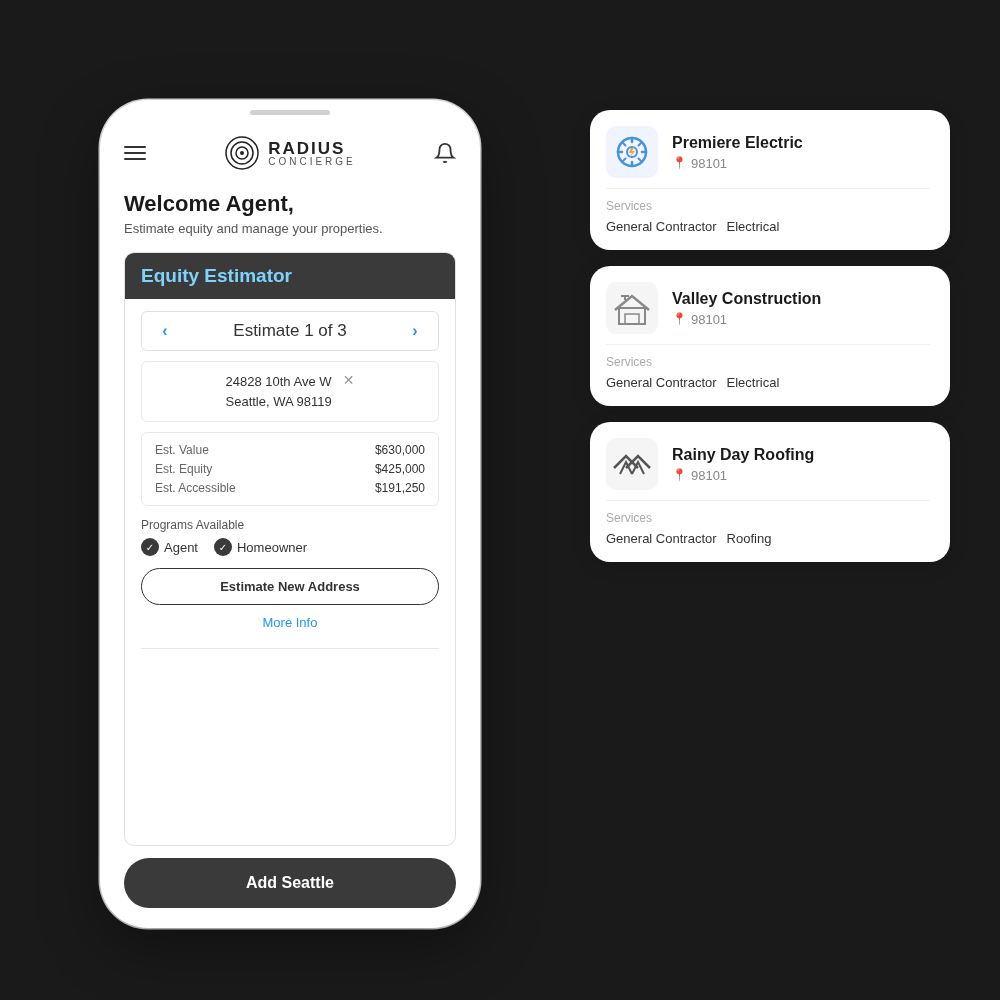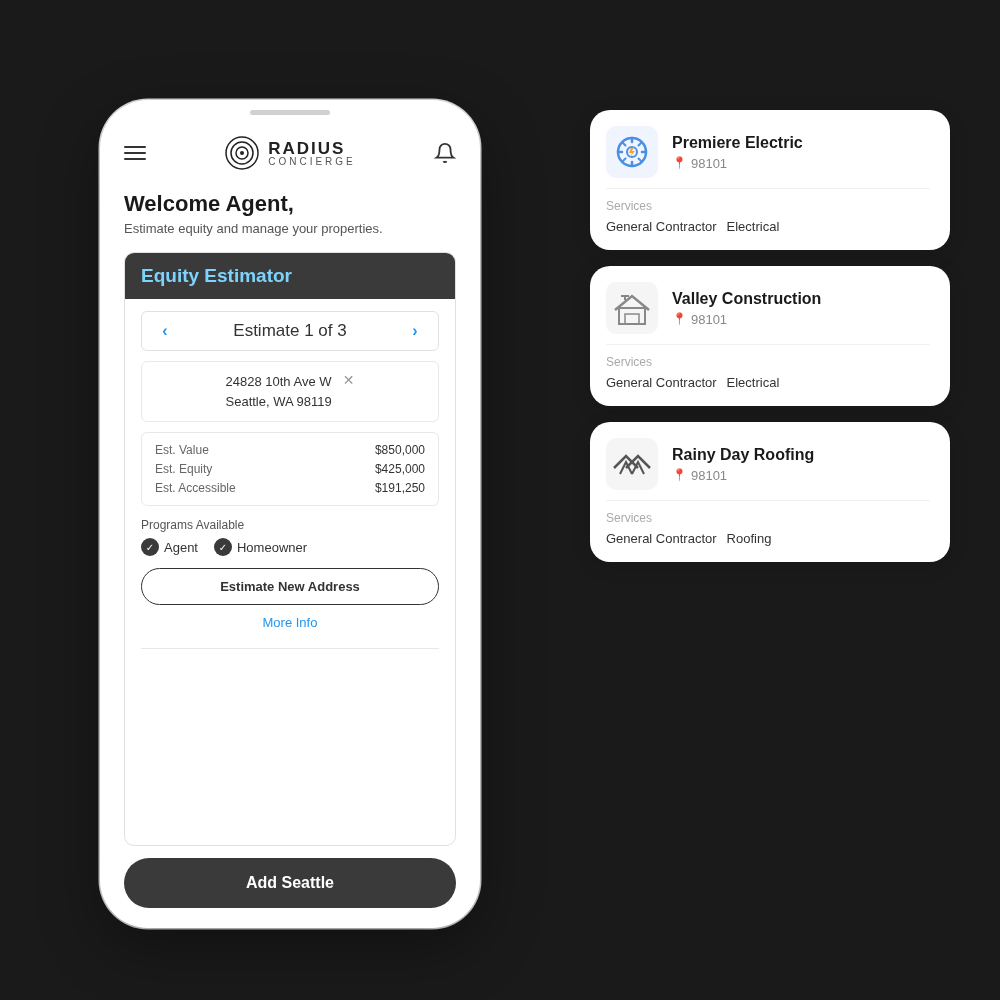--- a/index.html
+++ b/index.html
@@ -499,21 +499,21 @@
               <div class="address-text">
                 <span>24828 10th Ave W</span><br>
                 <span>Seattle, WA 98119</span>
               </div>
               <span class="close-x">✕</span>
             </div>
 
             <div class="values-section">
               <div class="value-row">
                 <span class="value-label">Est. Value</span>
-                <span class="value-amount">$850,000</span>
+                <span class="value-amount">$630,000</span>
               </div>
               <div class="value-row">
                 <span class="value-label">Est. Equity</span>
                 <span class="value-amount">$425,000</span>
               </div>
               <div class="value-row">
                 <span class="value-label">Est. Accessible</span>
                 <span class="value-amount">$191,250</span>
               </div>
             </div>

